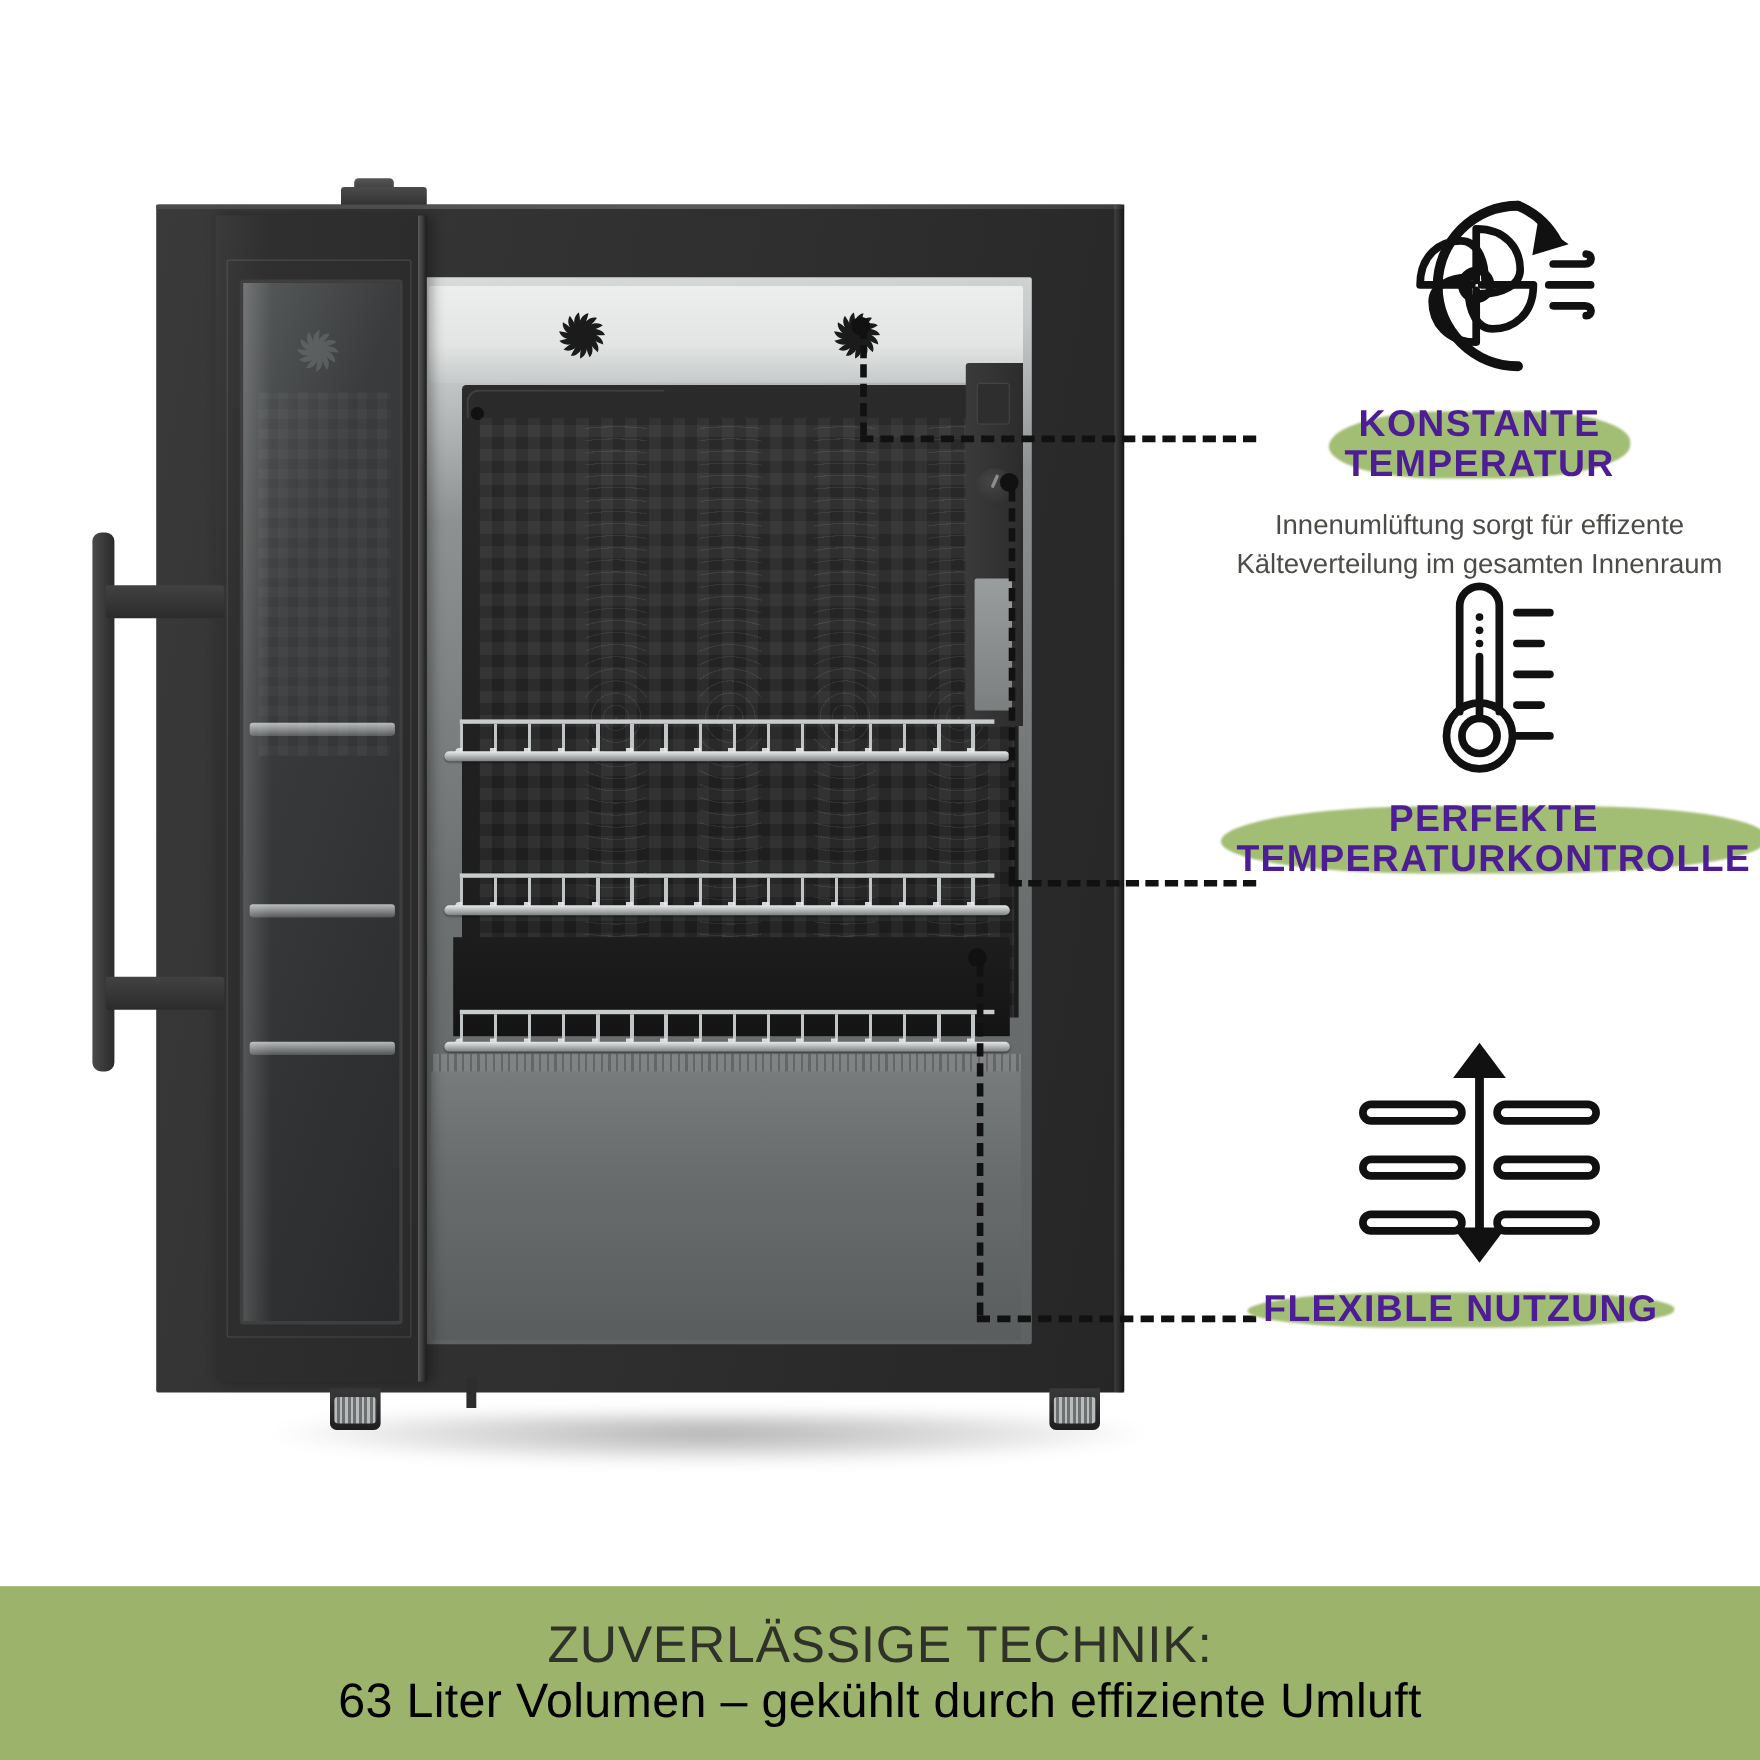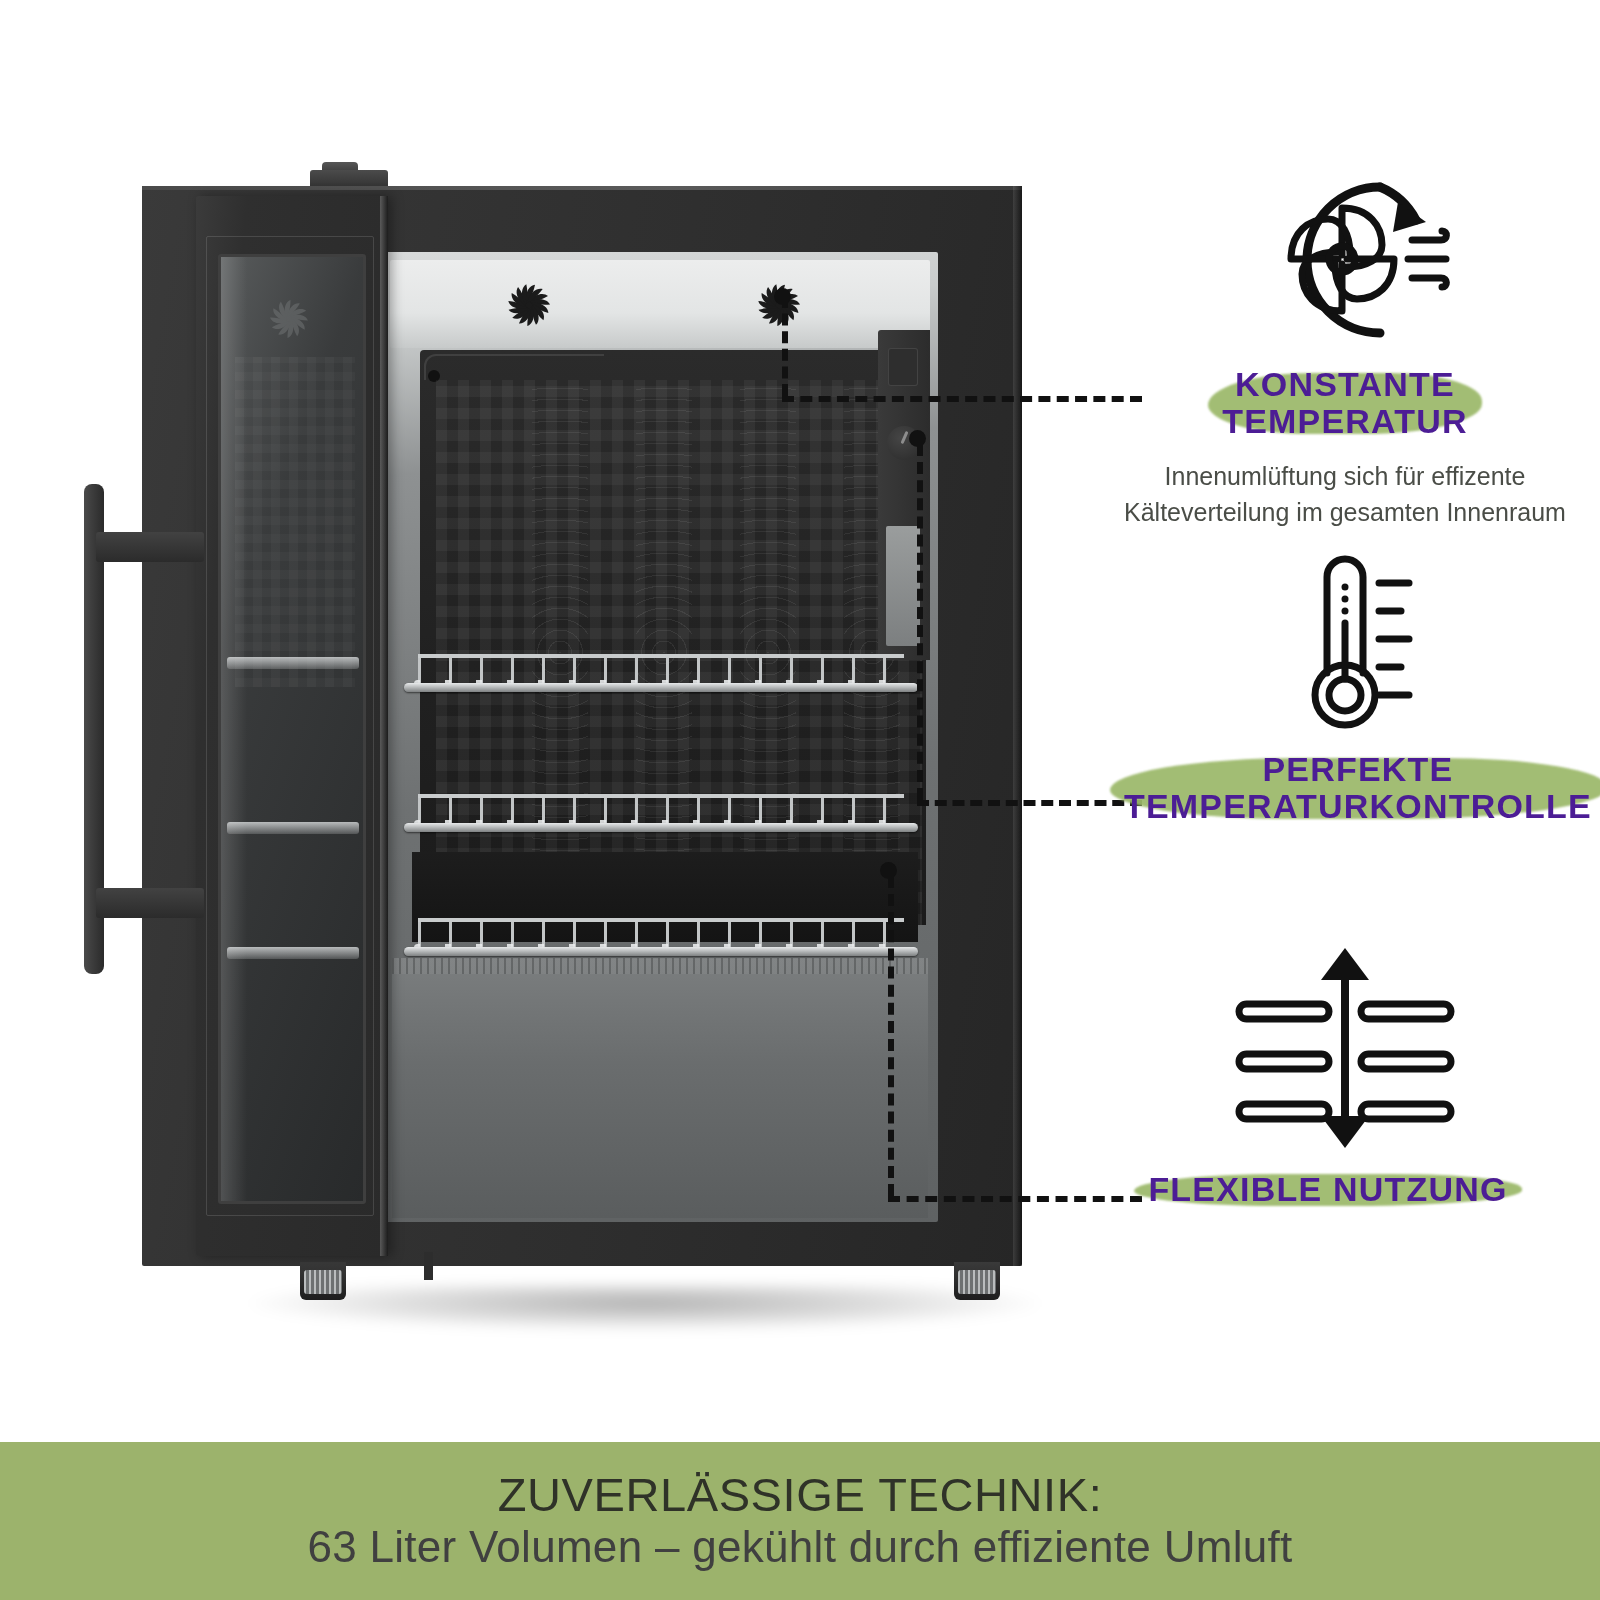--- a/index.html
+++ b/index.html
@@ -254,21 +254,21 @@
     white-space: pre-line;
   }
 
   
   .banner {
     position: absolute; left: 0; bottom: 0; width: 1600px; height: 158px;
     background: #9cb36c;
     display: flex; flex-direction: column; align-items: center; justify-content: center;
   }
   .banner-l1 { font-size: 47px; color: #2f3228; letter-spacing: .6px; line-height: 1.12; }
-  .banner-l2 { font-size: 44px; color: #404040; letter-spacing: .3px; line-height: 1.18; text-align: center; }
+  .banner-l2 { font-size: 44px; color: #000000; letter-spacing: .3px; line-height: 1.18; text-align: center; }
 </style>
 </head>
 <body>
 
 <div id="stage">
 
   <div id="product">
     <div class="shadow-blob"></div>
 
     <div class="hinge-top-cap"></div>
@@ -445,25 +445,25 @@
           <path d="M182 80 L211 80 C218 80 218 71 212 71"></path>
           <path d="M178 99 L216 99"></path>
           <path d="M182 118 L211 118 C218 118 218 127 212 127"></path>
         </g>
       </svg>
     </div>
     <div class="hl-wrap">
       <div class="hl-title">KONSTANTE
 TEMPERATUR</div>
     </div>
-    <div class="feature-desc">Innenumlüftung sich für effizente
+    <div class="feature-desc">Innenumlüftung sorgt für effizente
 Kälteverteilung im gesamten Innenraum</div>
   </div>
 
-  <div class="feature" style="left:1110px; top:545px;">
+  <div class="feature" style="left:1110px; top:519px;">
     <div class="feature-icon">
       <svg width="200" height="200" viewBox="0 0 200 200">
         <g fill="none" stroke="#111" stroke-width="7" stroke-linecap="round" stroke-linejoin="round">
           <path d="M82 128 L82 32 A18 18 0 0 1 118 32 L118 128"></path>
           <circle cx="100" cy="150" r="30"></circle>
           <circle cx="100" cy="150" r="16"></circle>
           <path d="M100 134 L100 78"></path>
           <path d="M100 66 L100 66"></path>
           <path d="M100 54 L100 54"></path>
           <path d="M100 42 L100 42"></path>

